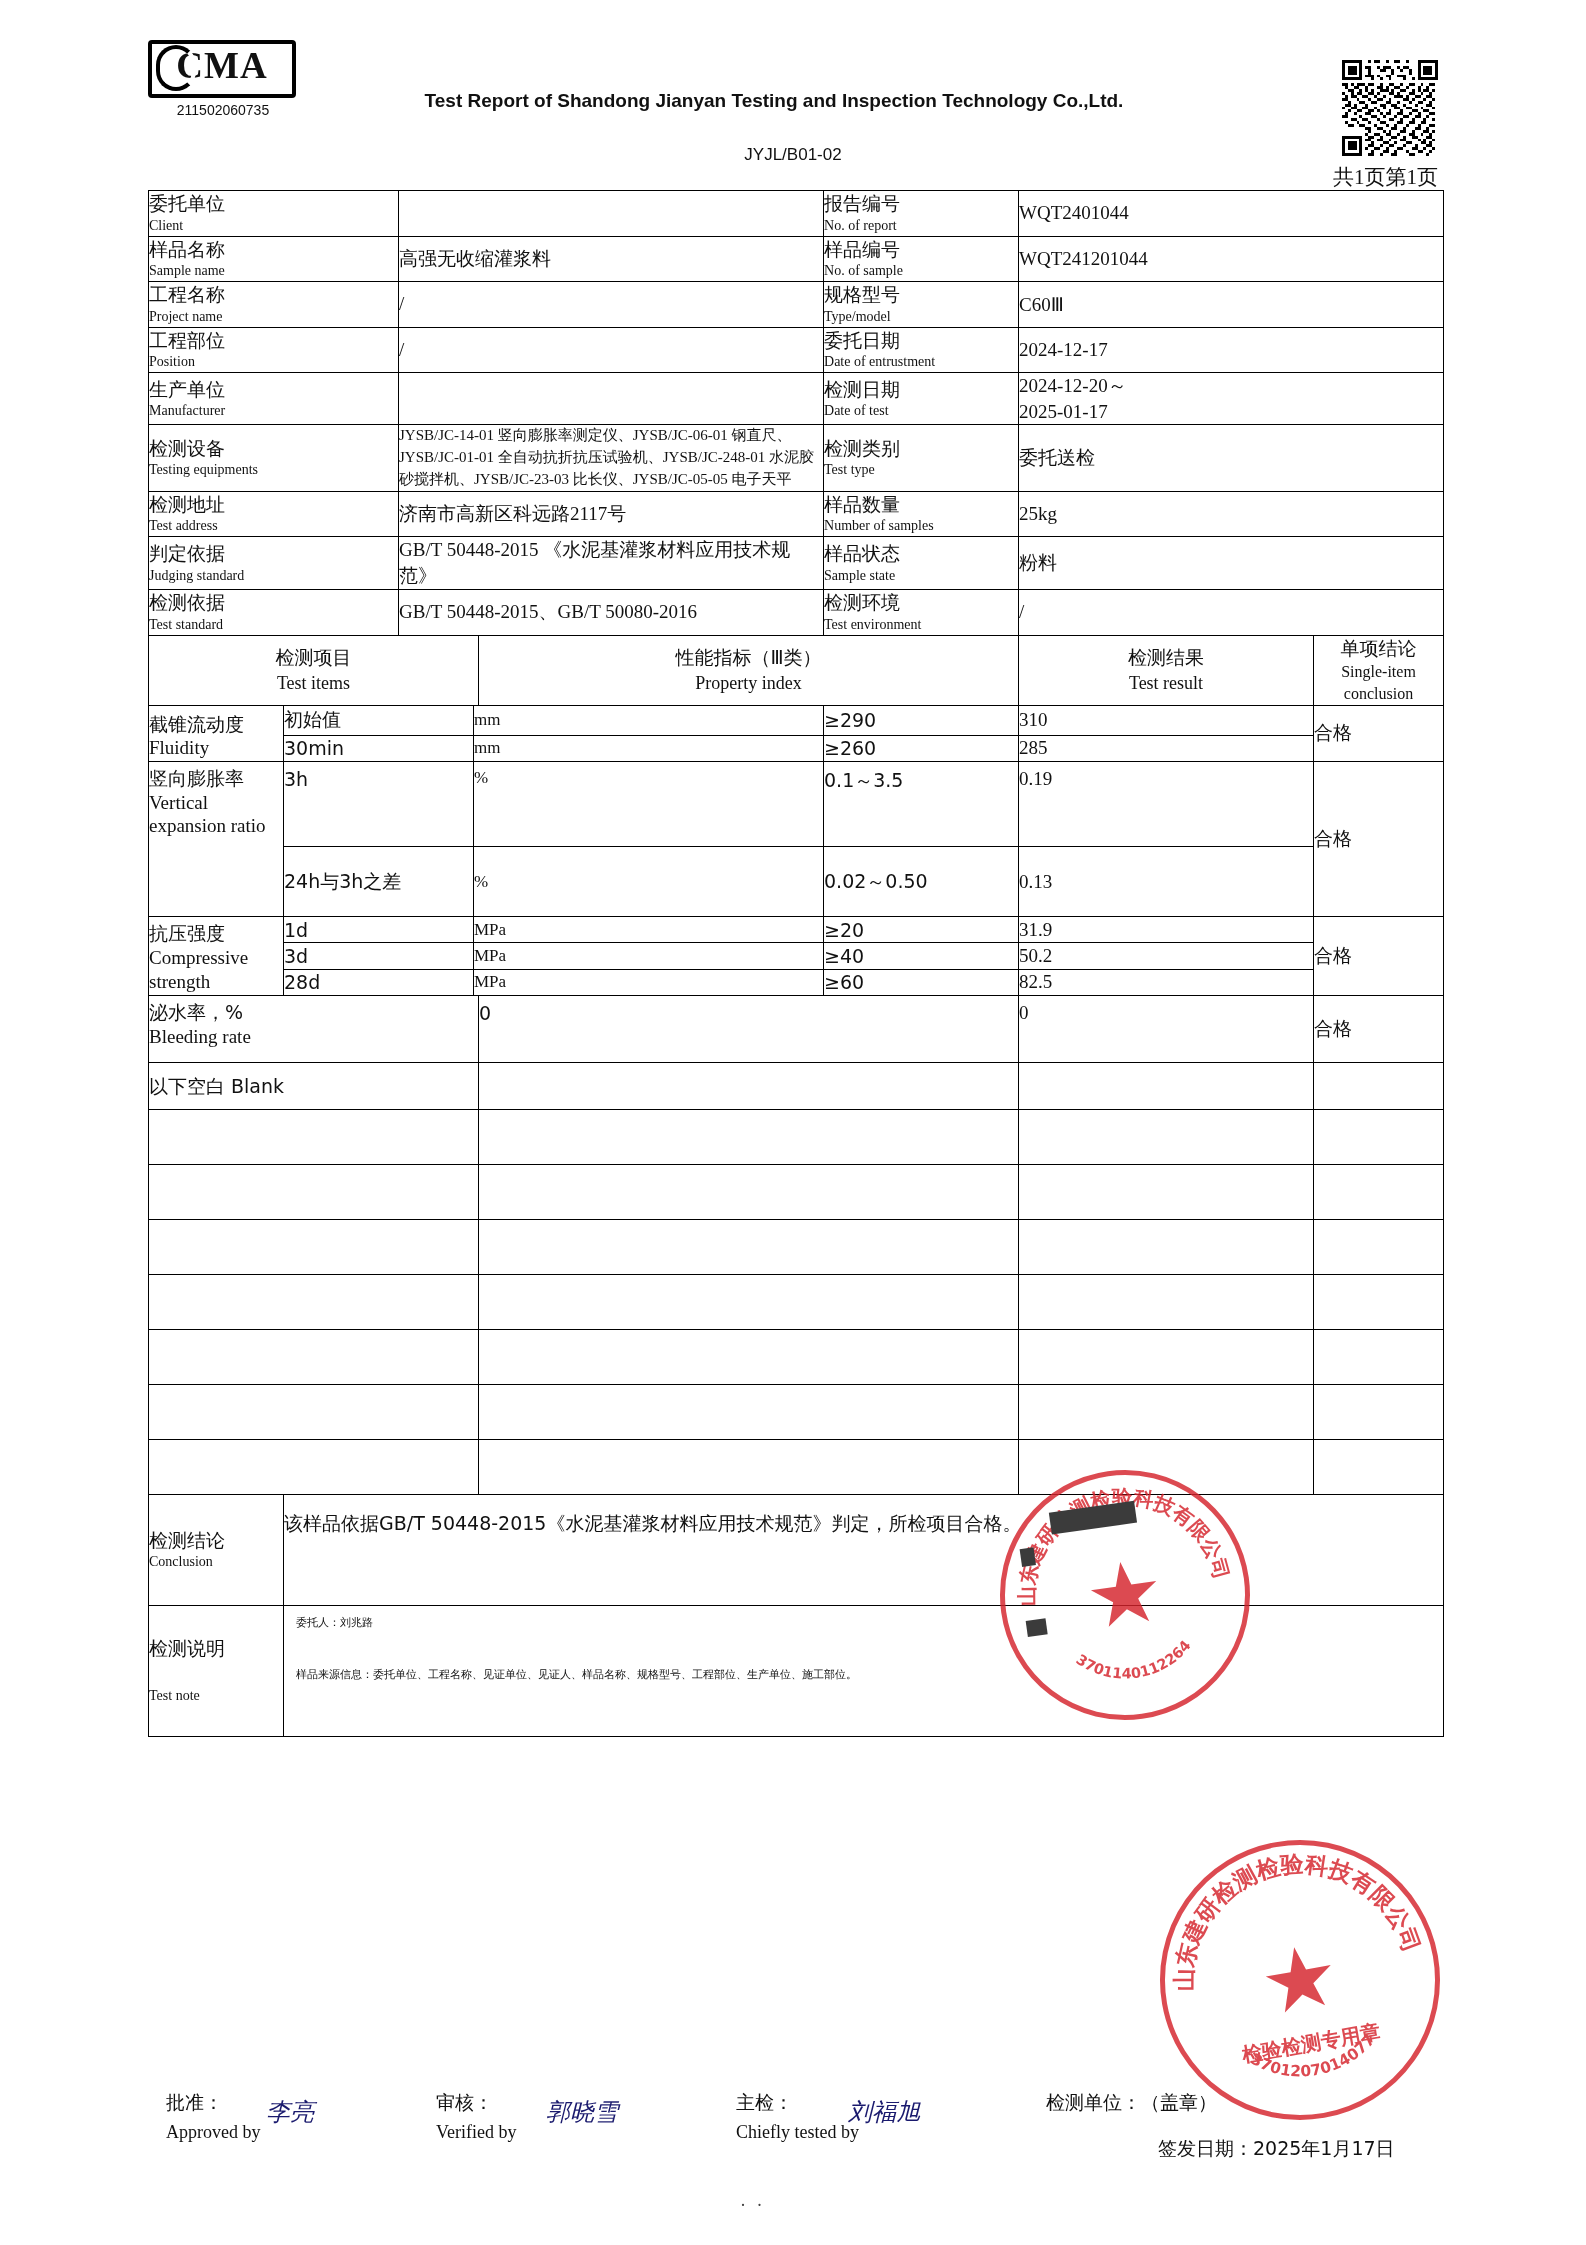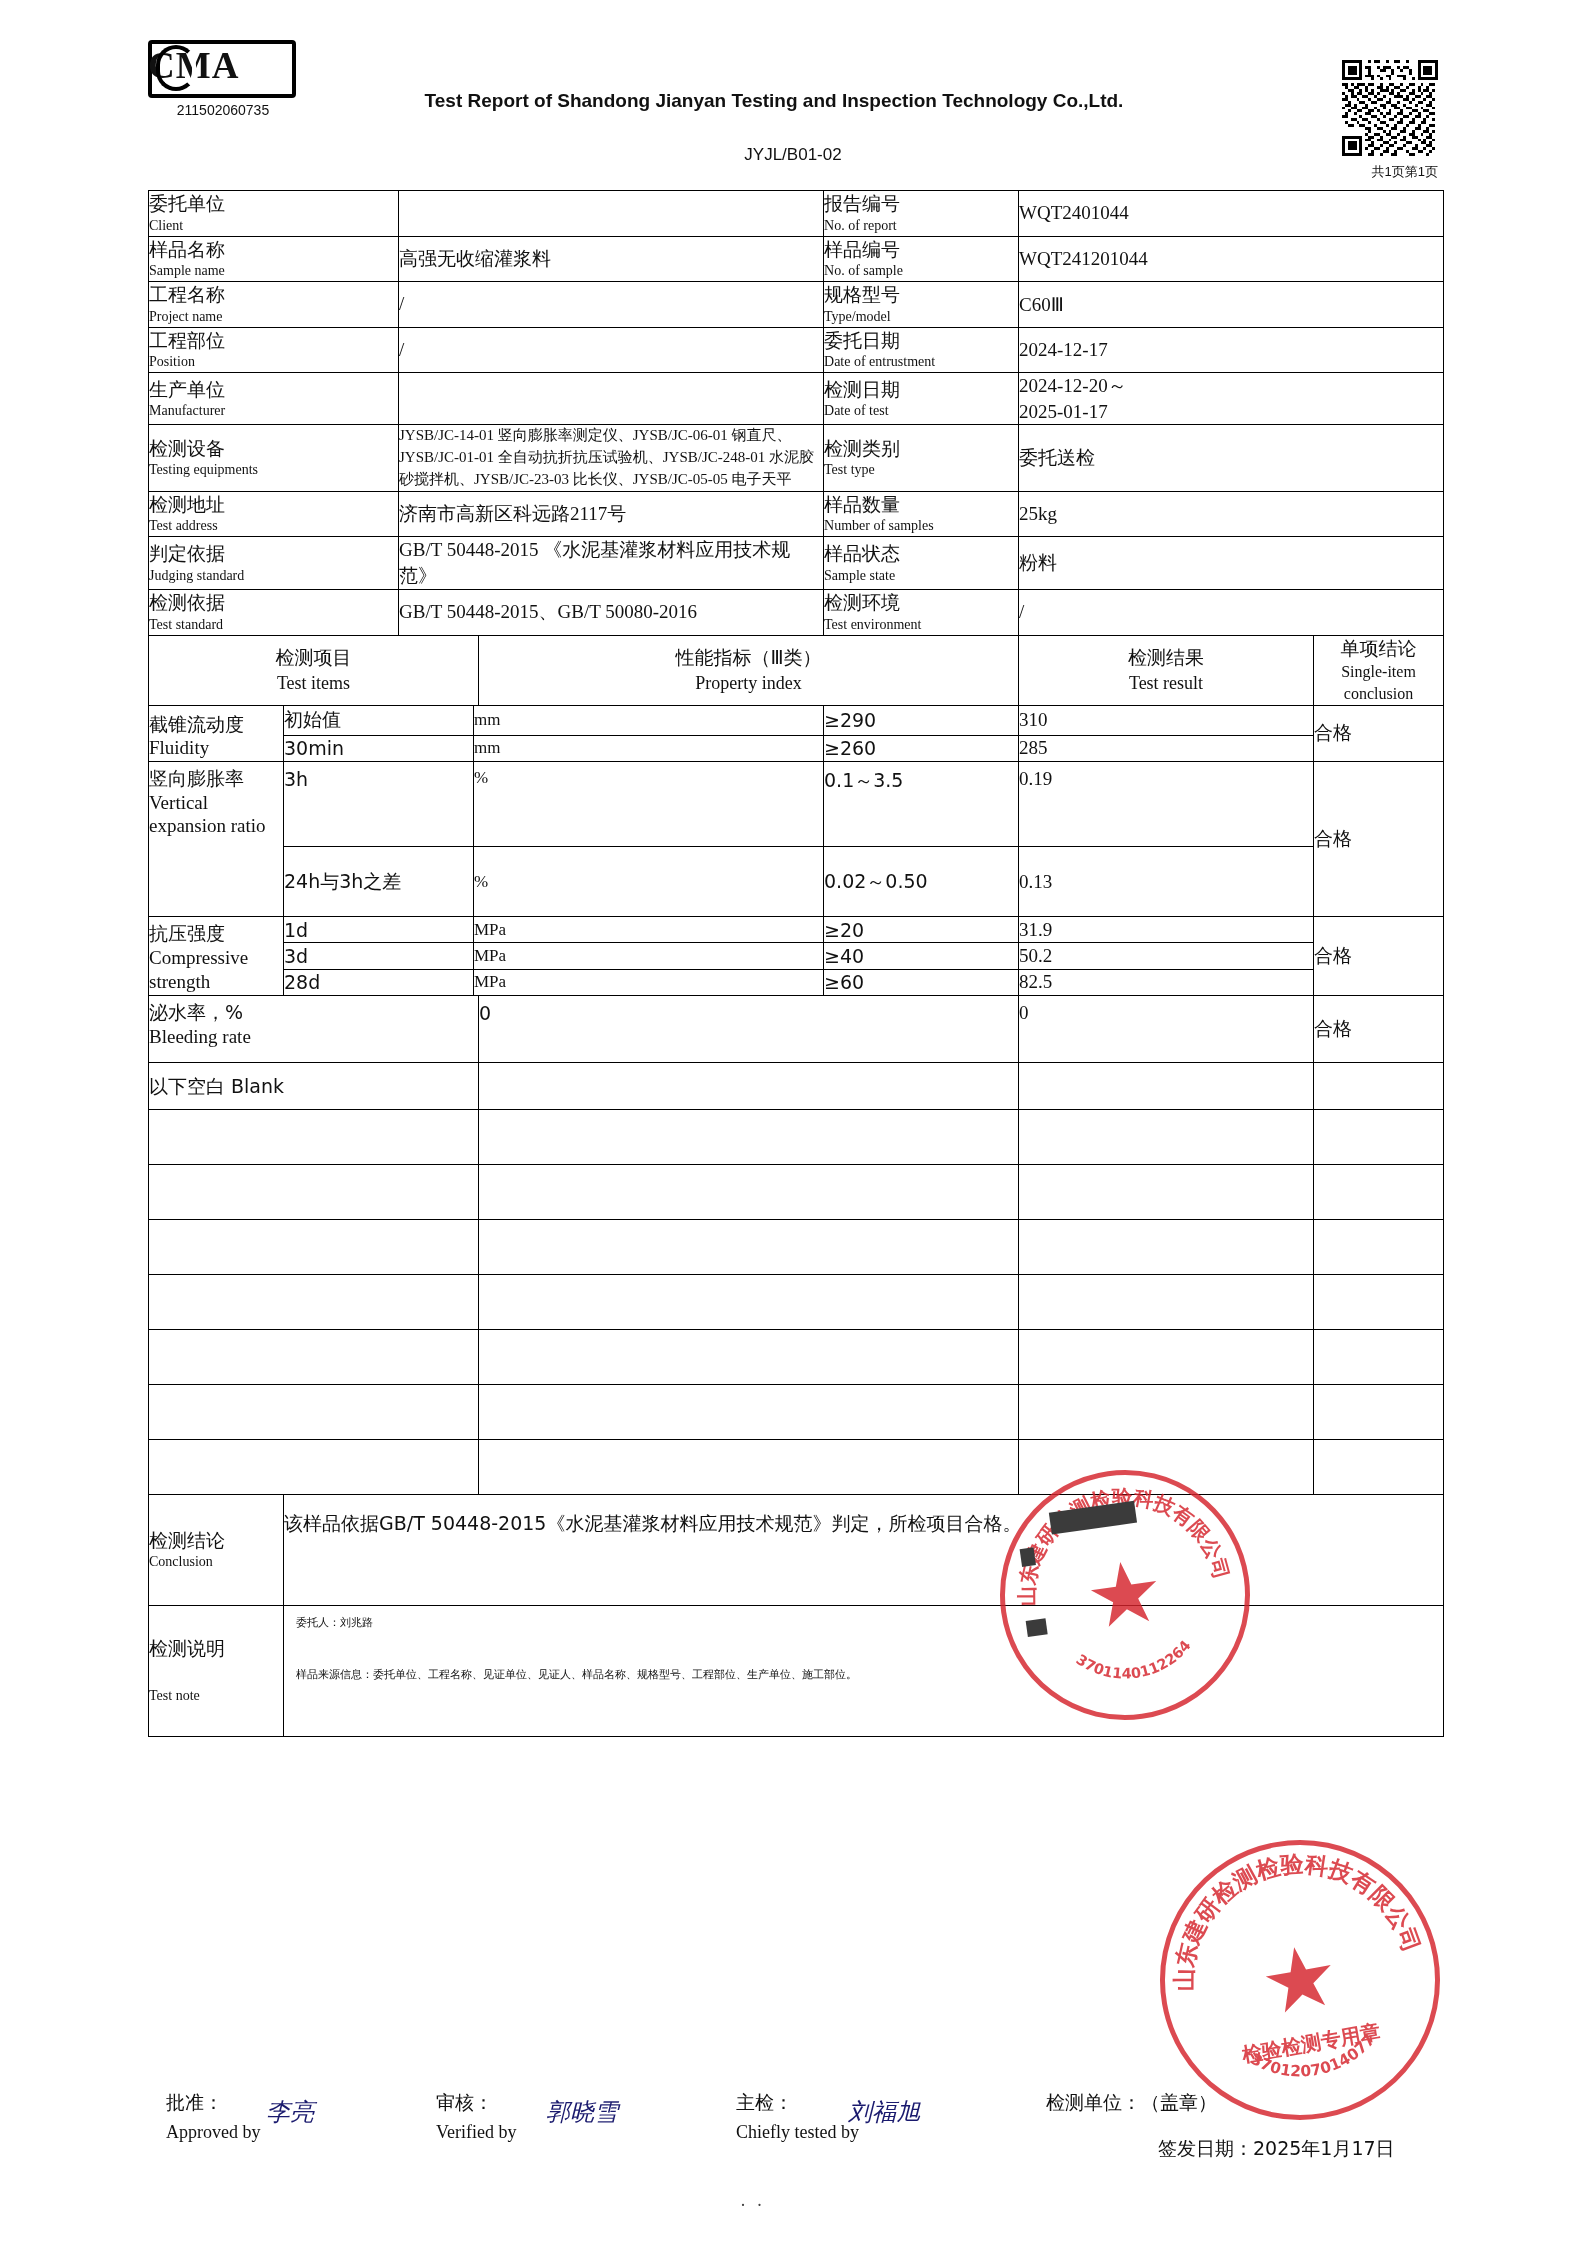--- a/index.html
+++ b/index.html
@@ -8,28 +8,28 @@
     font-family:"Liberation Serif", serif;
     color:#111;
     -webkit-font-smoothing:antialiased;
   }
   .page{position:absolute;left:0;top:0;width:1586px;height:2245px;overflow:hidden;}
 
   
   .header{position:absolute;left:0;top:0;width:1586px;height:175px;}
   .cma{position:absolute;left:148px;top:40px;width:148px;height:80px;}
   .cma-box{position:absolute;left:0;top:0;width:148px;height:58px;border:4px solid #000;box-sizing:border-box;border-radius:4px;}
-  .cma-text{position:absolute;left:0;top:0;width:148px;height:50px;line-height:52px;font-family:"Liberation Serif",serif;font-weight:bold;font-size:37px;letter-spacing:1px;}
+  .cma-text{position:absolute;left:0;top:0;width:148px;height:50px;line-height:52px;text-align:center;font-family:"Liberation Serif",serif;font-weight:bold;font-size:37px;letter-spacing:1px;}
   .cma-c{position:absolute;left:8px;top:5px;width:40px;height:46px;border:4px solid #000;border-radius:22px;border-right-color:#fff;box-sizing:border-box;}
   .cma-num{position:absolute;left:-6px;top:62px;width:162px;text-align:center;font-size:14px;font-family:"Liberation Sans",sans-serif;}
 
   .title-cn{position:absolute;left:330px;top:38px;width:920px;text-align:center;font-size:33px;font-weight:bold;letter-spacing:1px;font-family:"DejaVu Sans",sans-serif;}
   .title-en{position:absolute;left:284px;top:90px;width:980px;text-align:center;font-size:19px;font-weight:bold;font-family:"Liberation Sans",sans-serif;}
   .formno{position:absolute;left:0;top:145px;width:1586px;text-align:center;font-size:17px;font-family:"Liberation Sans",sans-serif;}
-  .pageno{position:absolute;right:148px;top:163px;font-size:13px;font-family:Liberation Sans, sans-serif;}
+  .pageno{position:absolute;right:148px;top:163px;font-size:21px;font-family:Liberation Serif, serif;}
 
   .qr{position:absolute;right:148px;top:60px;width:96px;height:96px;}
 
   
   table.main{position:absolute;left:148px;top:190px;width:1290px;border-collapse:collapse;table-layout:fixed;}
   table.main td{border:1.3px solid #000;padding:0;vertical-align:middle;}
   .lbl{padding:5px 8px 5px 10px;font-size:19px;line-height:1.35;font-family:"DejaVu Sans",sans-serif;}
   .lbl .cn{display:block;font-size:19px;font-family:"DejaVu Sans",sans-serif;}
   .lbl .en{display:block;font-size:14px;font-family:"Liberation Serif",serif;}
   .val{padding:4px 10px;font-size:19px;font-family:Liberation Serif, serif;}

